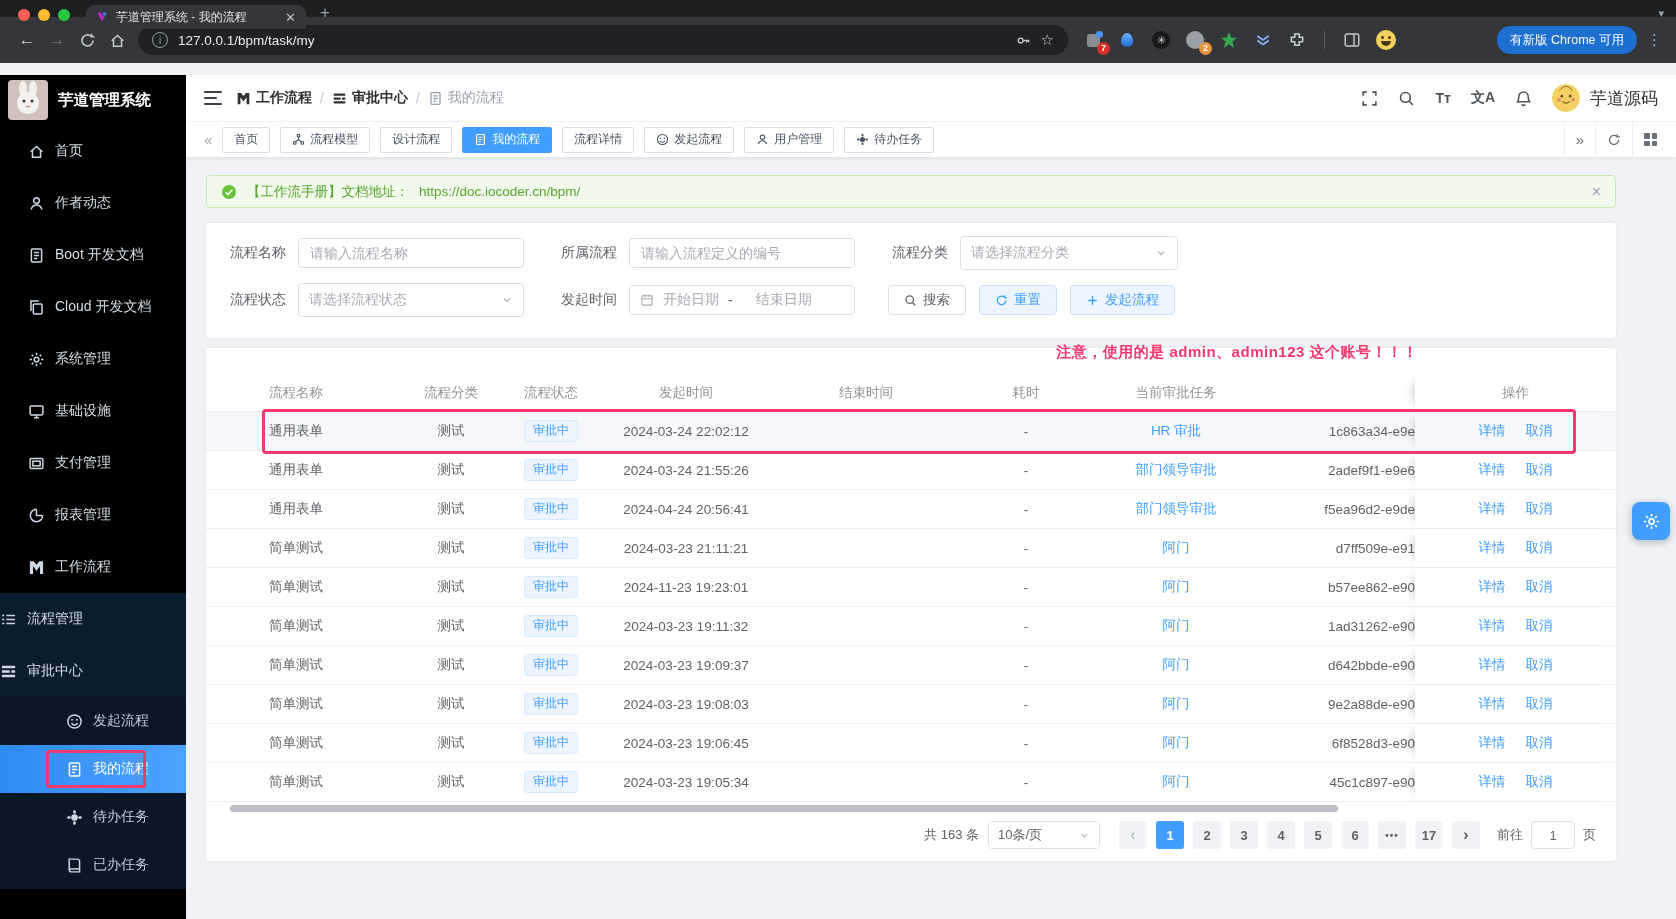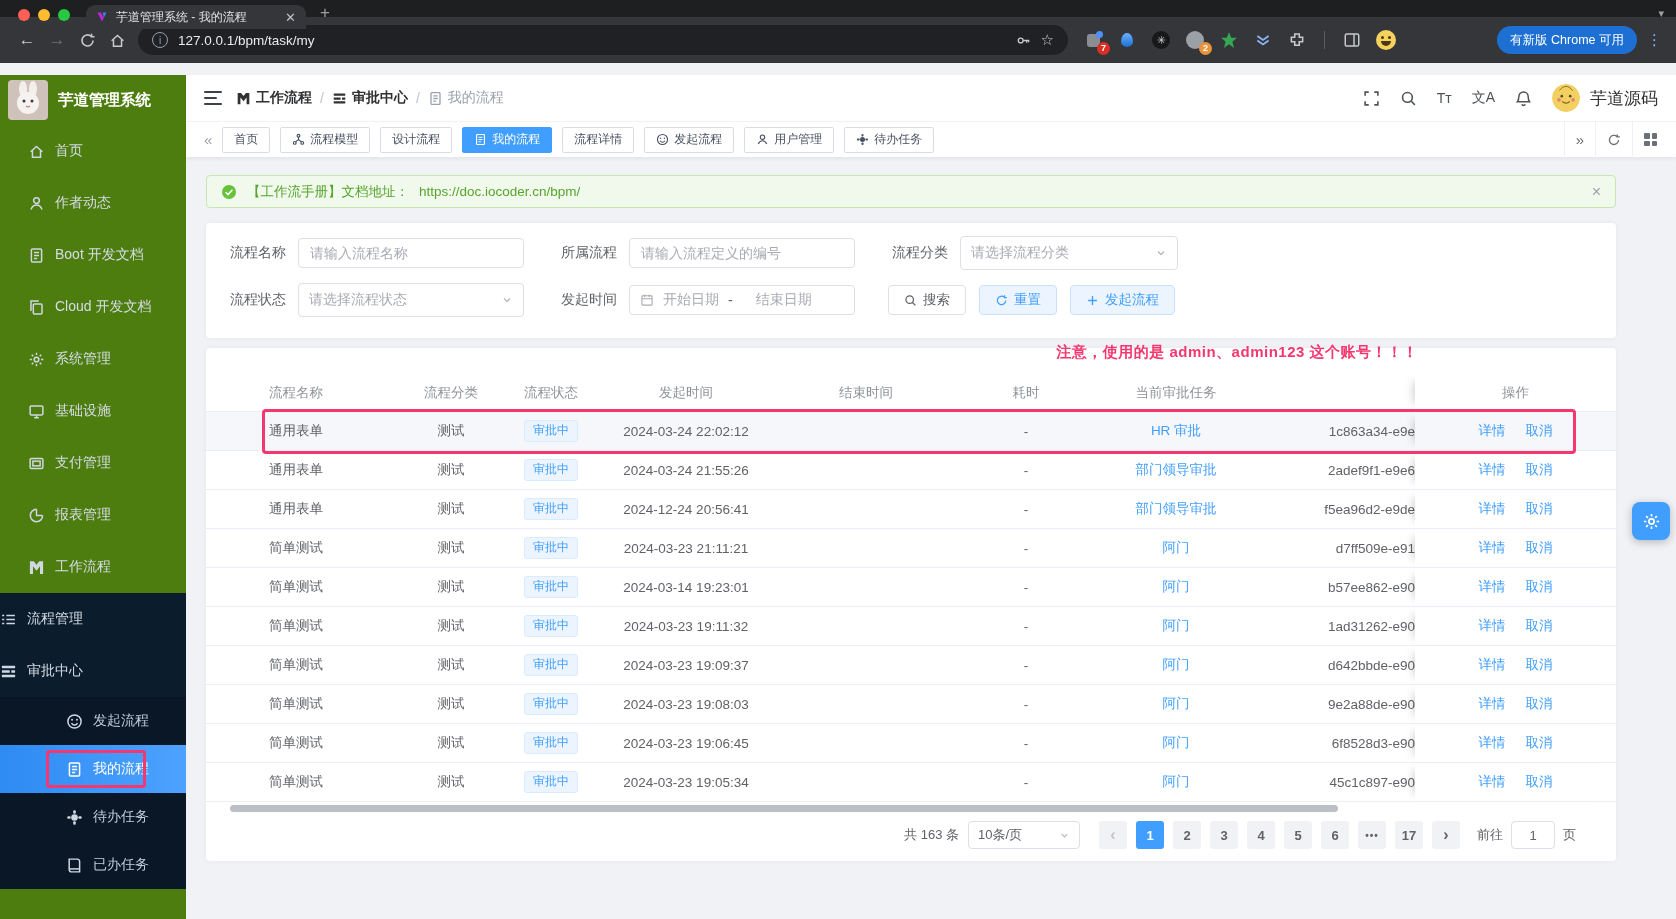--- a/index.html
+++ b/index.html
@@ -36,21 +36,21 @@
 .darkcirc{width:18px;height:18px;border-radius:50%;background:#17181a;color:#cfd2d6;font-size:11px;display:flex;align-items:center;justify-content:center}
 .greycirc{width:18px;height:18px;border-radius:50%;background:#9aa0a6}
 .divi{width:1px;height:18px;background:#5a5d61;margin:0 4px}
 .emoji{width:20px;height:20px;border-radius:50%;background:#f5d25e;position:relative}
 .emoji::before{content:"";position:absolute;left:5px;top:6px;width:3px;height:3px;border-radius:50%;background:#4a3a10;box-shadow:7px 0 #4a3a10}
 .emoji::after{content:"";position:absolute;left:5px;top:11px;width:10px;height:5px;border-radius:0 0 8px 8px;background:#4a3a10}
 .update-pill{margin-left:auto;height:28px;background:#1d6fd2;color:#fff;border-radius:14px;display:flex;align-items:center;padding:11px 13px;font-size:12.5px;white-space:nowrap;cursor:pointer}
 .kebab{color:#8ab4f8;font-size:15px;margin:0 2px 0 10px;cursor:pointer}
 
 .app{position:absolute;top:75px;left:0;right:0;bottom:0;display:flex}
-.sidebar{width:186px;flex:none;background:#4d7c0f;color:#cfd8e2;position:relative;overflow:hidden}
+.sidebar{width:186px;flex:none;background:#000000;color:#cfd8e2;position:relative;overflow:hidden}
 .logo{height:50px;display:flex;align-items:center;gap:10px;padding-left:8px}
 .logo-title{color:#fff;font-size:15.5px;font-weight:bold;white-space:nowrap}
 .m-item{display:flex;align-items:center;font-size:14px;cursor:pointer;position:relative;color:#d5dde6}
 .m-item .ic{font-size:17px;margin-right:10px;color:#cfd8e2;flex:none}
 .m-item .lbl{white-space:nowrap}
 .L1{height:52px;padding-left:28px}
 .L2{height:52px;background:#0b1c2d}
 .L3{height:48px;padding-left:66px;background:#091726;color:#c3cdd8}
 .m-item.active{background:linear-gradient(90deg,#2e8bf2,#4ea2ff);color:#fff}
 .m-item.active .ic{color:#fff}
@@ -64,21 +64,21 @@
 .burger i{height:2px;background:#3d4248;border-radius:1px}
 .burger i:nth-child(2){width:70%}
 .crumbs{display:flex;align-items:center;gap:8px;font-size:14px}
 .crumb{display:flex;align-items:center;gap:5px;color:#303133;font-weight:600}
 .crumb .ic{font-size:15px}
 .crumb.last{color:#9aa2ad;font-weight:400}
 .crumb.last .ic{color:#9aa2ad}
 .sep{color:#c0c4cc}
 .top-right{margin-left:auto;display:flex;align-items:center;gap:20px;color:#4e5358}
 .tool{font-size:17px;cursor:pointer}
-.tool.txt{font-size:14px;font-weight:normal}
+.tool.txt{font-size:14px;font-weight:bold}
 .avatar-user{width:28px;height:28px;border-radius:50%;overflow:hidden;flex:none;cursor:pointer}
 .uname{font-size:17px;color:#303133;margin-left:-10px}
 
 .tabsbar{height:36px;background:#fff;border-top:1px solid #f2f2f2;box-shadow:0 2px 4px rgba(0,0,0,.06);display:flex;align-items:center;padding:0 8px;position:relative;z-index:2;flex:none}
 .guill{color:#9aa2ad;font-size:15px;padding:0 10px;cursor:pointer}
 .vtab{height:26px;border:1px solid #d8dce5;background:#fff;color:#495060;font-size:12px;display:flex;align-items:center;gap:5px;padding:0 11px;margin-right:10px;cursor:pointer;border-radius:2px;white-space:nowrap}
 .vtab .ic{font-size:13px}
 .vtab.active{background:#409eff;border-color:#409eff;color:#fff}
 .tb-right{margin-left:auto;display:flex;align-items:center;color:#6a7076}
 .tb-btn{padding:0 11px;height:36px;display:flex;align-items:center;border-left:1px solid #f0f0f0;cursor:pointer;font-size:15px}
@@ -114,21 +114,21 @@
 .trow.hl,.trow.hl .cell-act{background:#f5f7fa}
 .cell-id{text-align:right!important}
 .cell-act{display:flex;justify-content:center;align-items:center;gap:20px;height:100%;background:#fff;box-shadow:-9px 0 10px -8px rgba(0,0,0,.22)}
 .t-head .cell-act{box-shadow:-9px 0 10px -8px rgba(0,0,0,.22)}
 .link{color:#409eff;cursor:pointer}
 .tag{display:inline-block;background:#ecf5ff;border:1px solid #d9ecff;color:#409eff;font-size:12px;padding:2px 8px;border-radius:3px;line-height:1.3}
 .row-box{position:absolute;left:56px;right:40px;top:35px;height:45px;border:3px solid #F4386F;border-radius:4px;z-index:5;pointer-events:none}
 .hscroll{height:8px;margin:3px 24px 0;position:relative}
 .hthumb{position:absolute;left:0;top:0;height:7px;width:1108px;background:#b5b8bf;border-radius:4px;opacity:.9;cursor:pointer}
 
-.pgn{display:flex;align-items:center;justify-content:flex-end;gap:9px;height:44px;padding-right:40px;color:#606266;font-size:13px}
+.pgn{display:flex;align-items:center;justify-content:flex-end;gap:9px;height:44px;padding-right:20px;color:#606266;font-size:13px}
 .psel{width:112px;height:28px;border:1px solid #dcdfe6;border-radius:4px;display:flex;align-items:center;padding:0 9px;color:#606266;cursor:pointer;margin-right:10px}
 .psel .chev{margin-left:auto;color:#b4b9c0;font-size:11px}
 .pbtn{min-width:28px;height:28px;border-radius:3px;background:#f0f2f5;color:#606266;display:flex;align-items:center;justify-content:center;font-weight:600;font-size:13px;cursor:pointer;padding:0 4px}
 .pbtn.active{background:#409eff;color:#fff}
 .pbtn.prev{color:#bfc4cc;font-size:16px}
 .pbtn.next{font-size:16px}
 .goto{margin-left:8px;display:flex;align-items:center;gap:8px}
 .goto-input{width:44px;height:28px;border:1px solid #dcdfe6;border-radius:4px;text-align:center;font-size:13px;color:#606266;outline:none;font-family:inherit}
 
 .drawer-btn{position:absolute;right:6px;top:502px;width:38px;height:38px;background:#409eff;border:none;border-radius:8px;color:#fff;display:flex;align-items:center;justify-content:center;font-size:19px;cursor:pointer;box-shadow:0 2px 8px rgba(0,0,0,.25);z-index:20}
@@ -702,21 +702,21 @@
                 <div class="cell-id">2adef9f1-e9e6</div>
                 <div class="cell-act">
                   <span class="link">详情</span>
                   <span class="link">取消</span>
                 </div>
               </div>
               <div class="trow">
                 <div>通用表单</div>
                 <div>测试</div>
                 <div><span class="tag">审批中</span></div>
-                <div>2024-12-24 20:56:41</div>
+                <div>2024-04-24 20:56:41</div>
                 <div></div>
                 <div>-</div>
                 <div><span class="link">部门领导审批</span></div>
                 <div class="cell-id">f5ea96d2-e9de</div>
                 <div class="cell-act">
                   <span class="link">详情</span>
                   <span class="link">取消</span>
                 </div>
               </div>
               <div class="trow">
@@ -730,21 +730,21 @@
                 <div class="cell-id">d7ff509e-e91</div>
                 <div class="cell-act">
                   <span class="link">详情</span>
                   <span class="link">取消</span>
                 </div>
               </div>
               <div class="trow">
                 <div>简单测试</div>
                 <div>测试</div>
                 <div><span class="tag">审批中</span></div>
-                <div>2024-03-14 19:23:01</div>
+                <div>2024-11-23 19:23:01</div>
                 <div></div>
                 <div>-</div>
                 <div><span class="link">阿门</span></div>
                 <div class="cell-id">b57ee862-e90</div>
                 <div class="cell-act">
                   <span class="link">详情</span>
                   <span class="link">取消</span>
                 </div>
               </div>
               <div class="trow">

